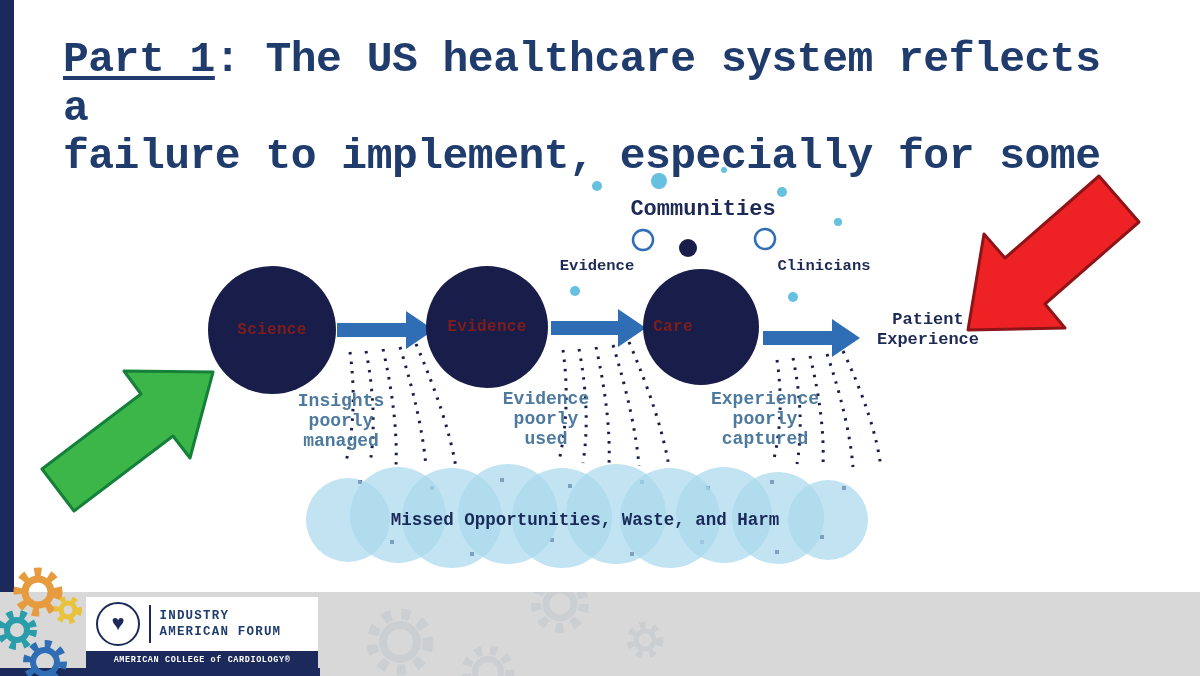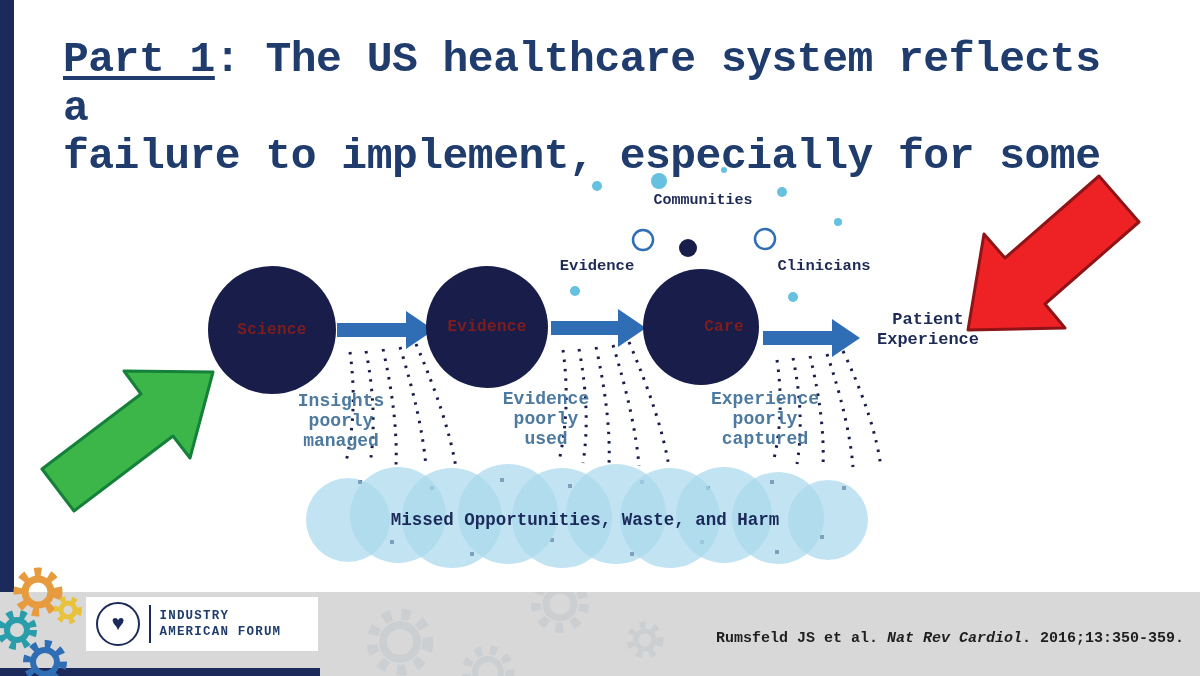--- a/index.html
+++ b/index.html
@@ -172,24 +172,24 @@
 
     <polygon class="green-arrow" points="213,372 124,371 141,394 42,469 74,511 173,436 190,458"></polygon>
     <polygon class="red-arrow" points="968,330 984,234 1005,258 1099,176 1139,222 1045,304 1065,328"></polygon>
   </svg>
 
   <div class="title"><span class="u">Part 1</span><span>: The US healthcare system reflects a
 failure to implement, especially for some</span></div>
 
   <div class="ovl ctr node-label" style="left:272px;top:330px;">Science</div>
   <div class="ovl ctr node-label" style="left:487px;top:327px;">Evidence</div>
-  <div class="ovl ctr node-label" style="left:724px;top:327px;">Care</div>
+  <div class="ovl ctr node-label" style="left:673px;top:327px;">Care</div>
 
   <div class="ovl ctr stake-label" style="left:597px;top:266px;">Evidence</div>
-  <div class="ovl ctr stake-label" style="left:703px;top:200px;font-size:15px;">Communities</div>
+  <div class="ovl ctr stake-label" style="left:703px;top:209px;font-size:22px;">Communities</div>
   <div class="ovl ctr stake-label" style="left:824px;top:266px;">Clinicians</div>
 
   <div class="ovl ctr outcome-label" style="left:928px;top:330px;">Patient
 Experience</div>
 
   <div class="ovl ctr leak-label" style="left:341px;top:422px;width:140px;">Insights
 poorly
 managed</div>
   <div class="ovl ctr leak-label" style="left:546px;top:420px;width:140px;">Evidence
 poorly
@@ -217,28 +217,28 @@
 
   <div class="logo-block">
     <div class="logo-white">
       <div class="emblem">♥</div>
       <div class="logo-div"></div>
       <div class="org-text">
         <div>INDUSTRY</div>
         <div>AMERICAN FORUM</div>
       </div>
     </div>
+    <div class="logo-bar">AMERICAN COLLEGE of CARDIOLOGY®</div>
   </div>
 
   <svg class="corner-gears" viewBox="0 0 100 118">
     <circle class="teeth g-orange" cx="38" cy="34" r="20" stroke-width="9" stroke-dasharray="7 8"></circle>
     <circle class="teeth g-orange" cx="38" cy="34" r="13" stroke-width="7"></circle>
     <circle class="teeth g-gold" cx="68" cy="52" r="11" stroke-width="6" stroke-dasharray="5 6"></circle>
     <circle class="teeth g-gold" cx="68" cy="52" r="7" stroke-width="5"></circle>
     <circle class="teeth g-teal" cx="17" cy="72" r="16" stroke-width="8" stroke-dasharray="6 7"></circle>
     <circle class="teeth g-teal" cx="17" cy="72" r="10" stroke-width="6"></circle>
     <circle class="teeth g-blue" cx="45" cy="104" r="18" stroke-width="8" stroke-dasharray="6.5 7.5"></circle>
     <circle class="teeth g-blue" cx="45" cy="104" r="12" stroke-width="6"></circle>
   </svg>
 
-  <div class="citation"><span>Rumsfeld JS et al. </span><span class="it">Nat Rev Cardiol</span><span>. 2016;13:350-359.</span></div>
 
 </div>
 
 </body></html>

